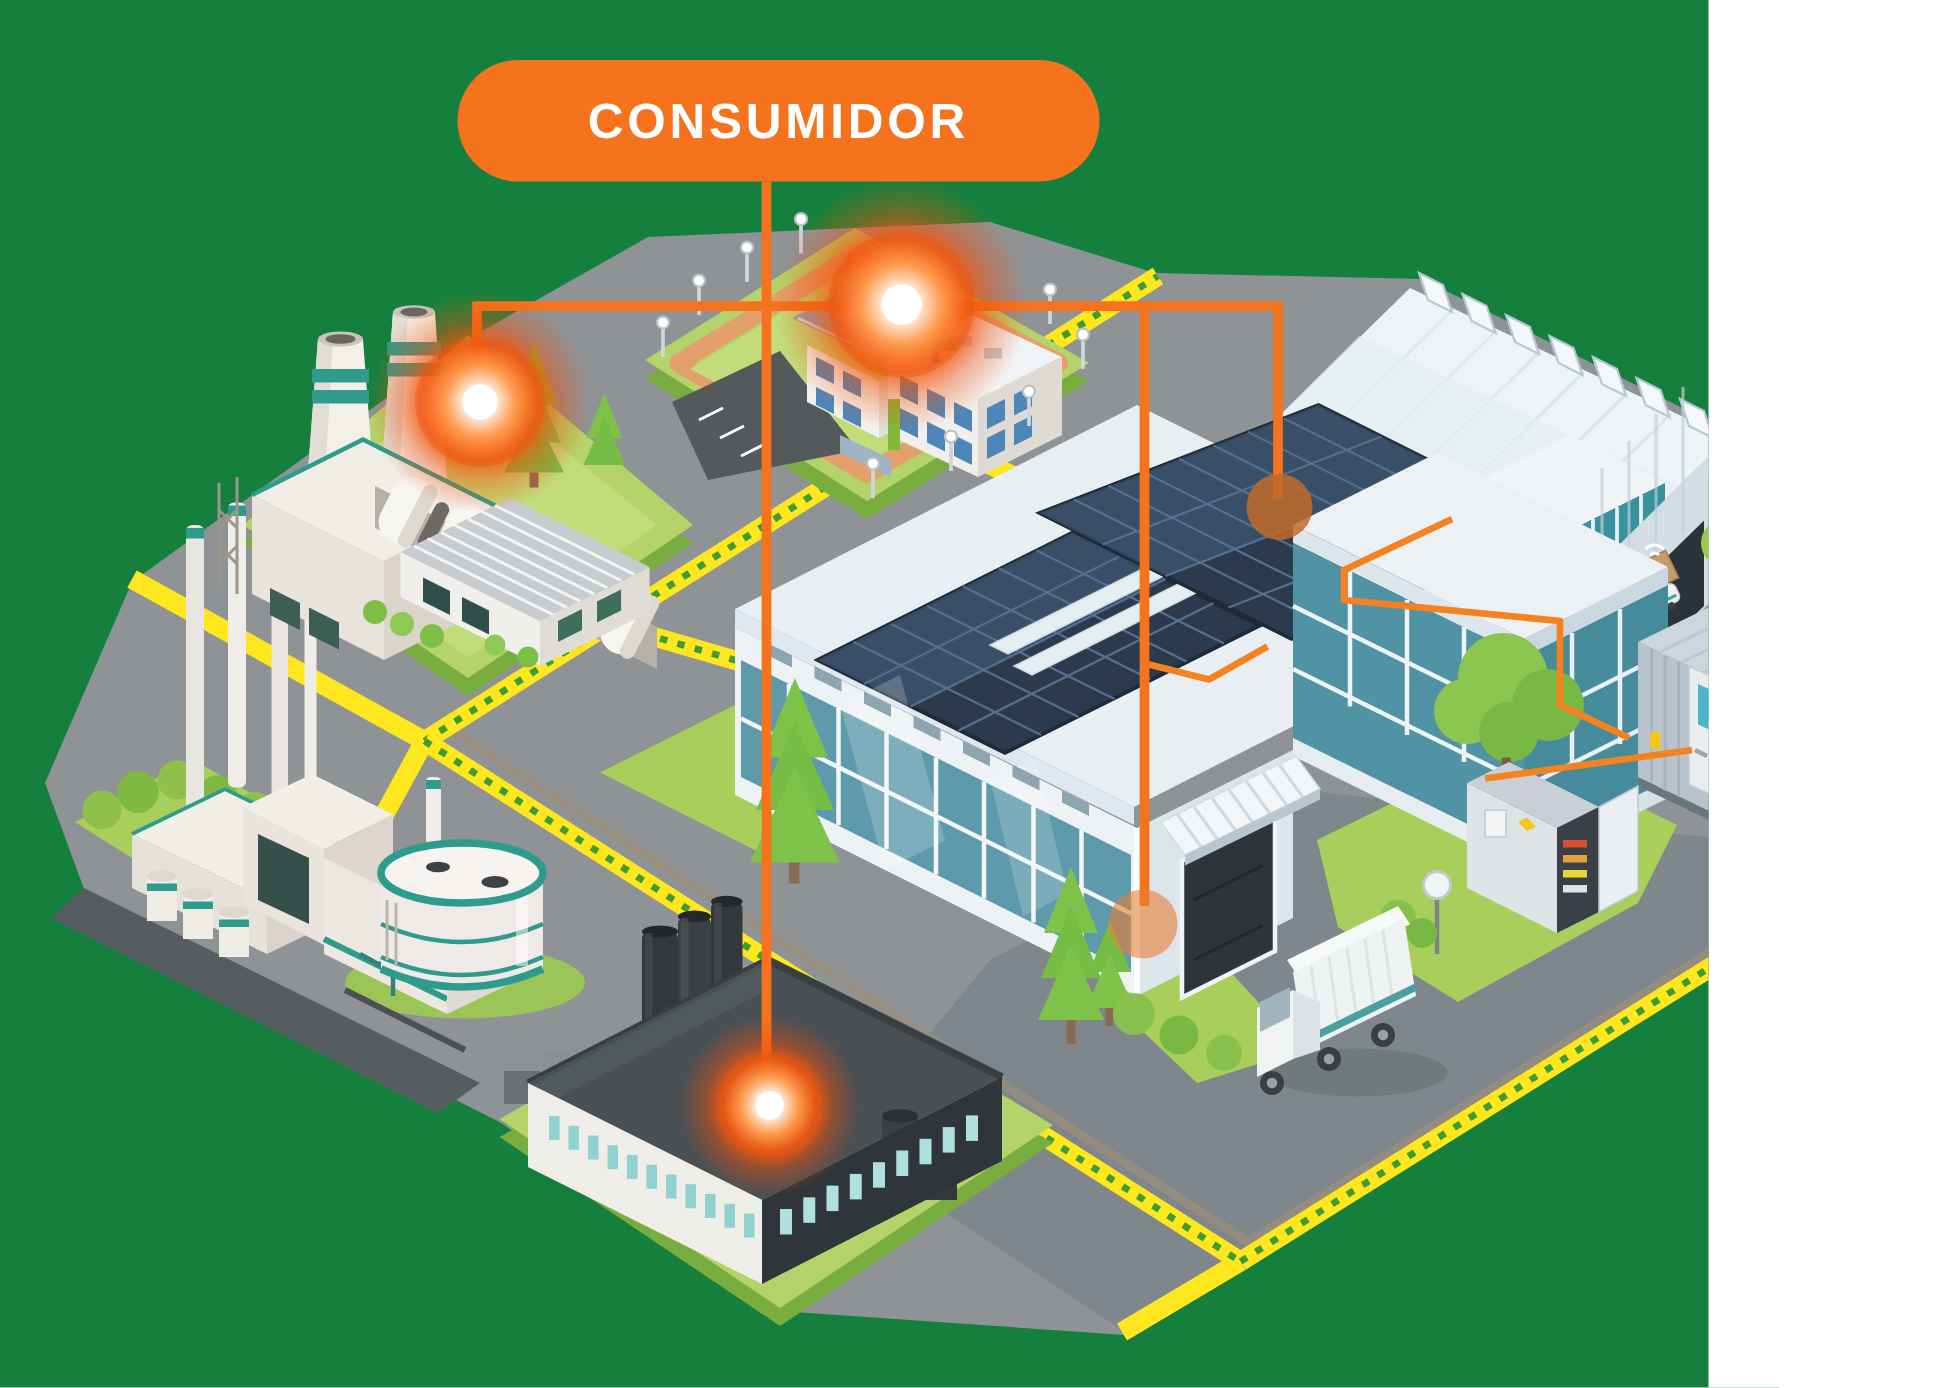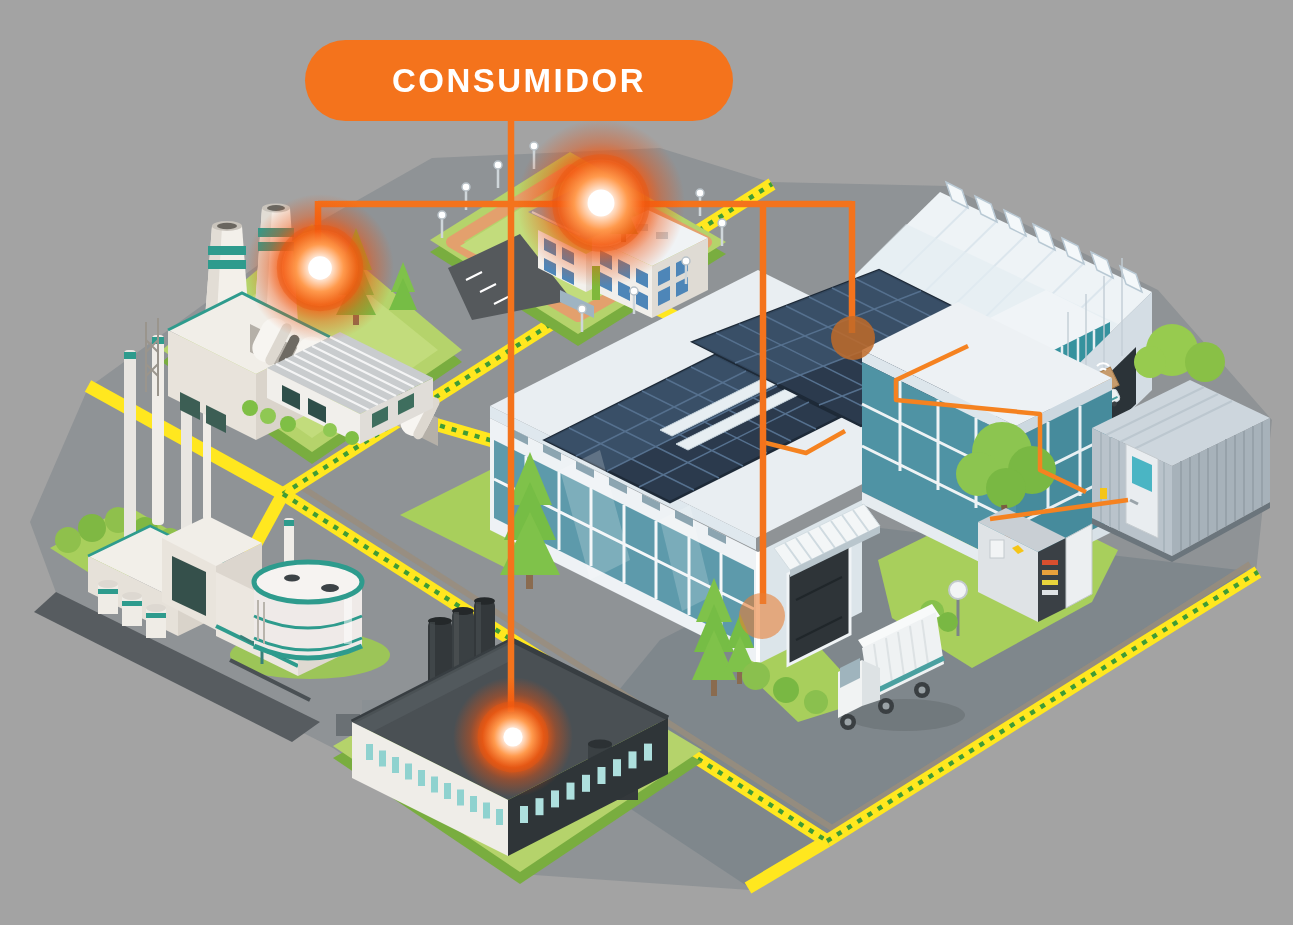--- a/index.html
+++ b/index.html
@@ -1,16 +1,16 @@
 <!DOCTYPE html>
 <html style="--accent: #F4731C;"><head>
 <meta charset="utf-8">
 <style>
   html,body{margin:0;padding:0;background:#ffffff;}
-  .canvas{position:relative;width:1293px;height:925px;background:#a3a3a3;overflow:hidden;
+  .canvas{position:relative;width:1139px;height:925px;background:#15803d;overflow:hidden;
           font-family:"Liberation Sans",sans-serif;}
   .canvas svg{position:absolute;left:0;top:0;}
   .badge{position:absolute;left:305px;top:40px;width:428px;height:81px;border-radius:41px;
          background:var(--accent,#F4731C);display:flex;align-items:center;justify-content:center;}
   .badge span{color:#ffffff;font-weight:700;font-size:33px;letter-spacing:2.5px;}
   .connector{fill:none;stroke:var(--accent,#F4731C);stroke-width:6.5;}
   .cable{fill:none;stroke:#F58220;stroke-width:4.5;stroke-linejoin:round;}
   .ring{fill:none;stroke:#E8550E;opacity:.4;stroke-width:5;}
   .stripe{stroke:#FFE71F;stroke-width:13;fill:none;}
   .dash{stroke:#3F9C35;stroke-width:4.5;fill:none;stroke-dasharray:5 7;}

